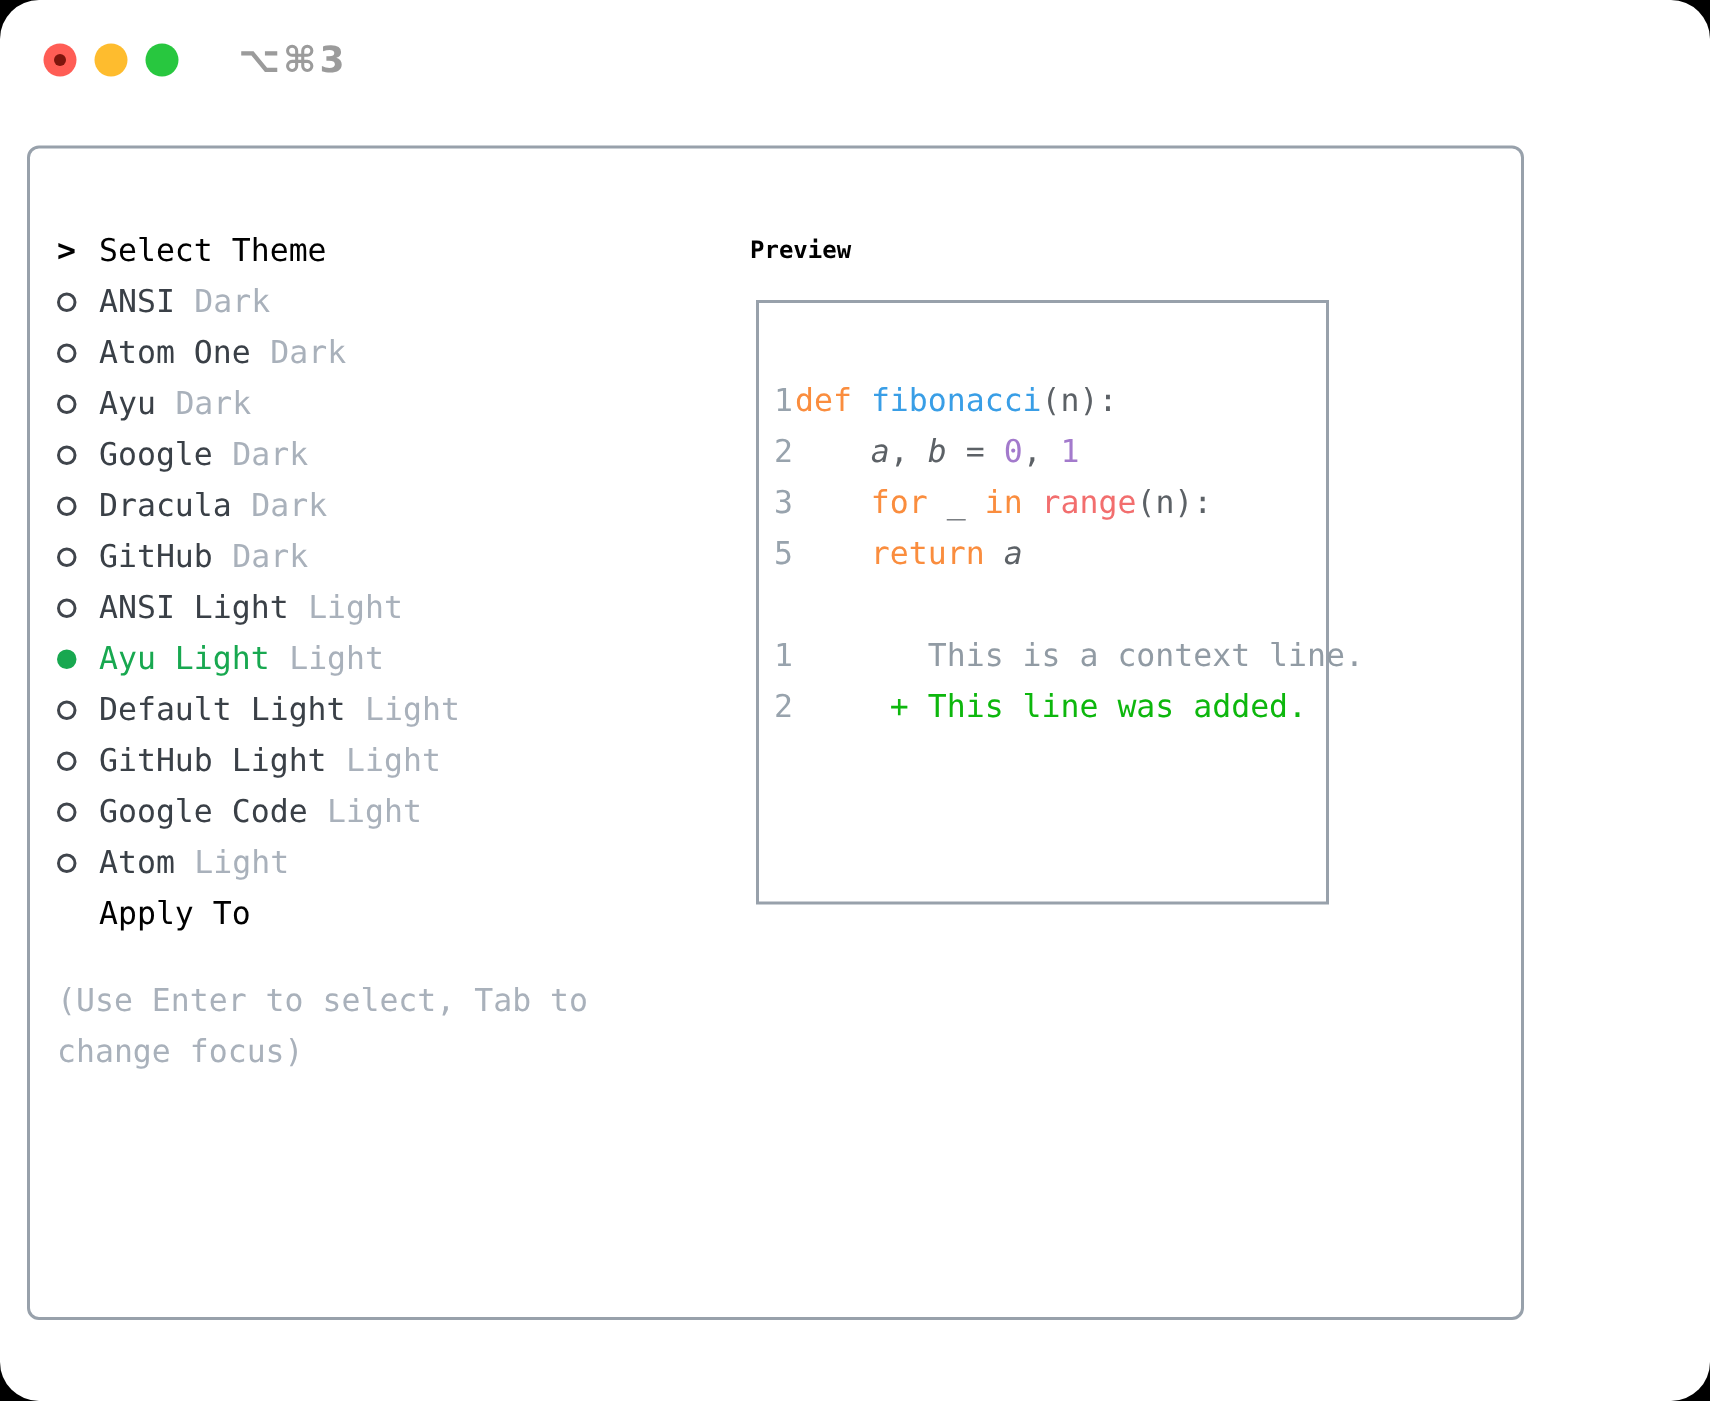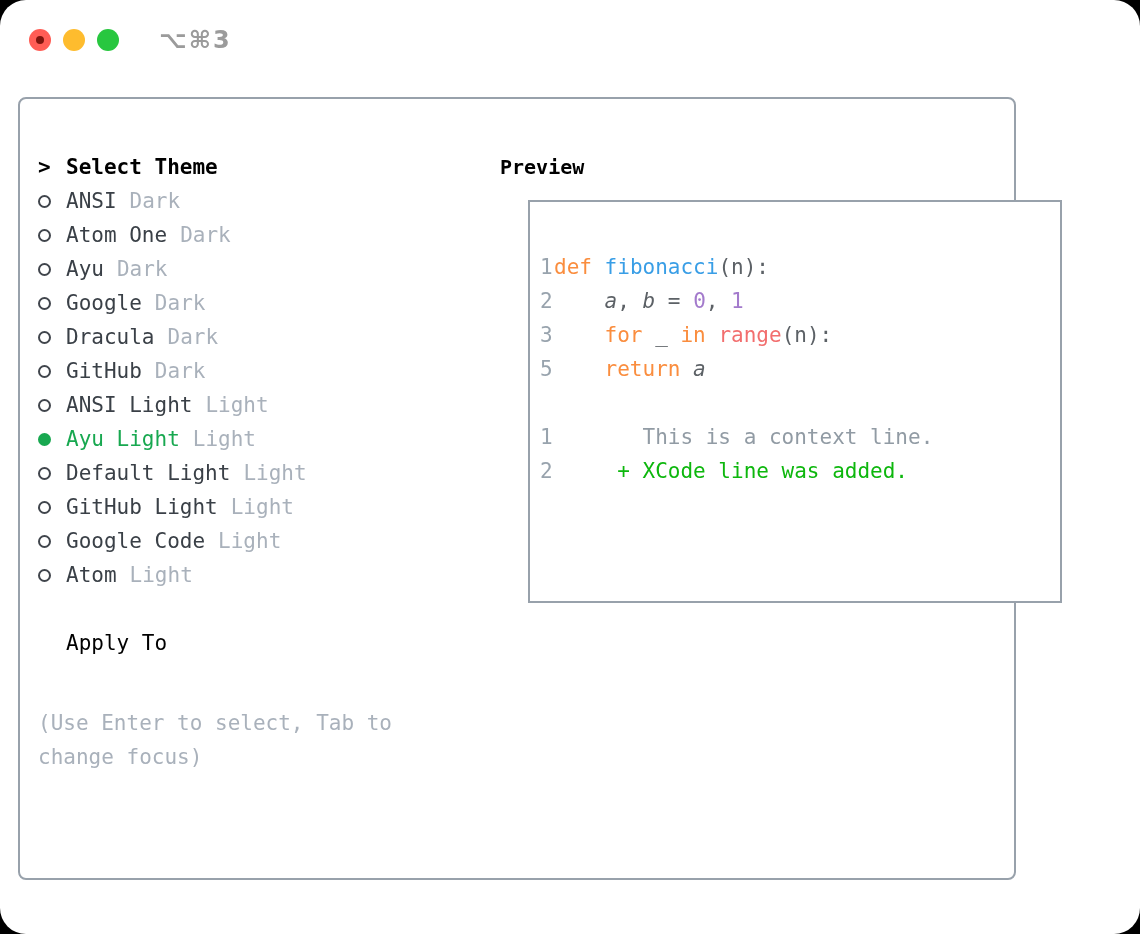--- a/index.html
+++ b/index.html
@@ -25,31 +25,31 @@
   
   .main-box{position:absolute;left:18px;top:97px;width:998px;height:783px;border:2px solid var(--border);border-radius:8px;background:#fff}
 
   
   .panel{position:absolute;left:18px;top:51px;width:440px;font-size:21px;line-height:34px;color:var(--nametext)}
   .row{display:flex;align-items:center;height:34px;white-space:pre}
   .marker{width:28px;display:flex;align-items:center;flex:none}
   .circle{width:13px;height:13px;border:2px solid #40454c;border-radius:50%;}
   .circle.sel{background:var(--green);border-color:var(--green)}
   .prompt{font-weight:bold;color:#000}
-  .hdr{font-weight:bold;color:#000}
+  .hdr{font-weight:normal;color:#000}
   .name{color:var(--nametext)}
   .name.sel{color:var(--green)}
   .variant{color:var(--muted);margin-left:13px}
-  .apply-row{margin-top:34px}
+  .apply-row{}
   .apply-title{color:#000}
-  .hint{margin-top:46px;width:430px;white-space:normal;color:var(--muted);line-height:34px}
+  .hint{margin-top:24px;width:430px;white-space:normal;color:var(--muted);line-height:34px}
 
   
-  .preview-title{position:absolute;left:480px;top:51px;font-size:20px;line-height:34px;font-weight:bold;color:#000}
-  .preview-box{position:absolute;left:508px;top:101px;width:534px;height:403px;border:2px solid var(--border);background:#fff}
+  .preview-title{position:absolute;left:480px;top:51px;font-size:16px;line-height:34px;font-weight:bold;color:#000}
+  .preview-box{position:absolute;left:484px;top:101px;width:382px;height:403px;border:2px solid var(--border);background:#fff}
   .code{position:absolute;left:10px;top:48px;font-size:21px;line-height:34px;color:var(--code)}
   .code-line{height:34px;white-space:pre}
   .ln{display:inline-block;width:14px;color:var(--lnum)}
   .tk-kw{color:var(--kw)}
   .tk-fn{color:var(--fn)}
   .tk-num{color:var(--num)}
   .tk-call{color:var(--call)}
   .tk-var{color:var(--code);font-style:italic}
   .tk-ctx{color:var(--ctx)}
   .tk-del{color:var(--del)}
@@ -103,18 +103,18 @@
     <div class="preview-title">Preview</div>
 
     <div class="preview-box">
       <div class="code" id="code-lines">
           <div class="code-line"><span class="ln">1</span><span class="tk-kw">def</span><span class="tk-txt"> </span><span class="tk-fn">fibonacci</span><span class="tk-txt">(n):</span></div>
           <div class="code-line"><span class="ln">2</span><span class="tk-txt">    </span><span class="tk-var">a</span><span class="tk-txt">, </span><span class="tk-var">b</span><span class="tk-txt"> = </span><span class="tk-num">0</span><span class="tk-txt">, </span><span class="tk-num">1</span></div>
           <div class="code-line"><span class="ln">3</span><span class="tk-txt">    </span><span class="tk-kw">for</span><span class="tk-txt"> _ </span><span class="tk-kw">in</span><span class="tk-txt"> </span><span class="tk-call">range</span><span class="tk-txt">(n):</span></div>
           <div class="code-line"><span class="ln">5</span><span class="tk-txt">    </span><span class="tk-kw">return</span><span class="tk-txt"> </span><span class="tk-var">a</span></div>
           <div class="code-line"><span class="ln"></span></div>
           <div class="code-line"><span class="ln">1</span><span class="tk-ctx">       This is a context line.</span></div>
-          <div class="code-line"><span class="ln">2</span><span class="tk-add">     + XCode line was added.</span></div>
+          <div class="code-line"><span class="ln">2</span><span class="tk-add">     + This line was added.</span></div>
         </div>
     </div>
 
   </div>
 </div>
 
 </body></html>

